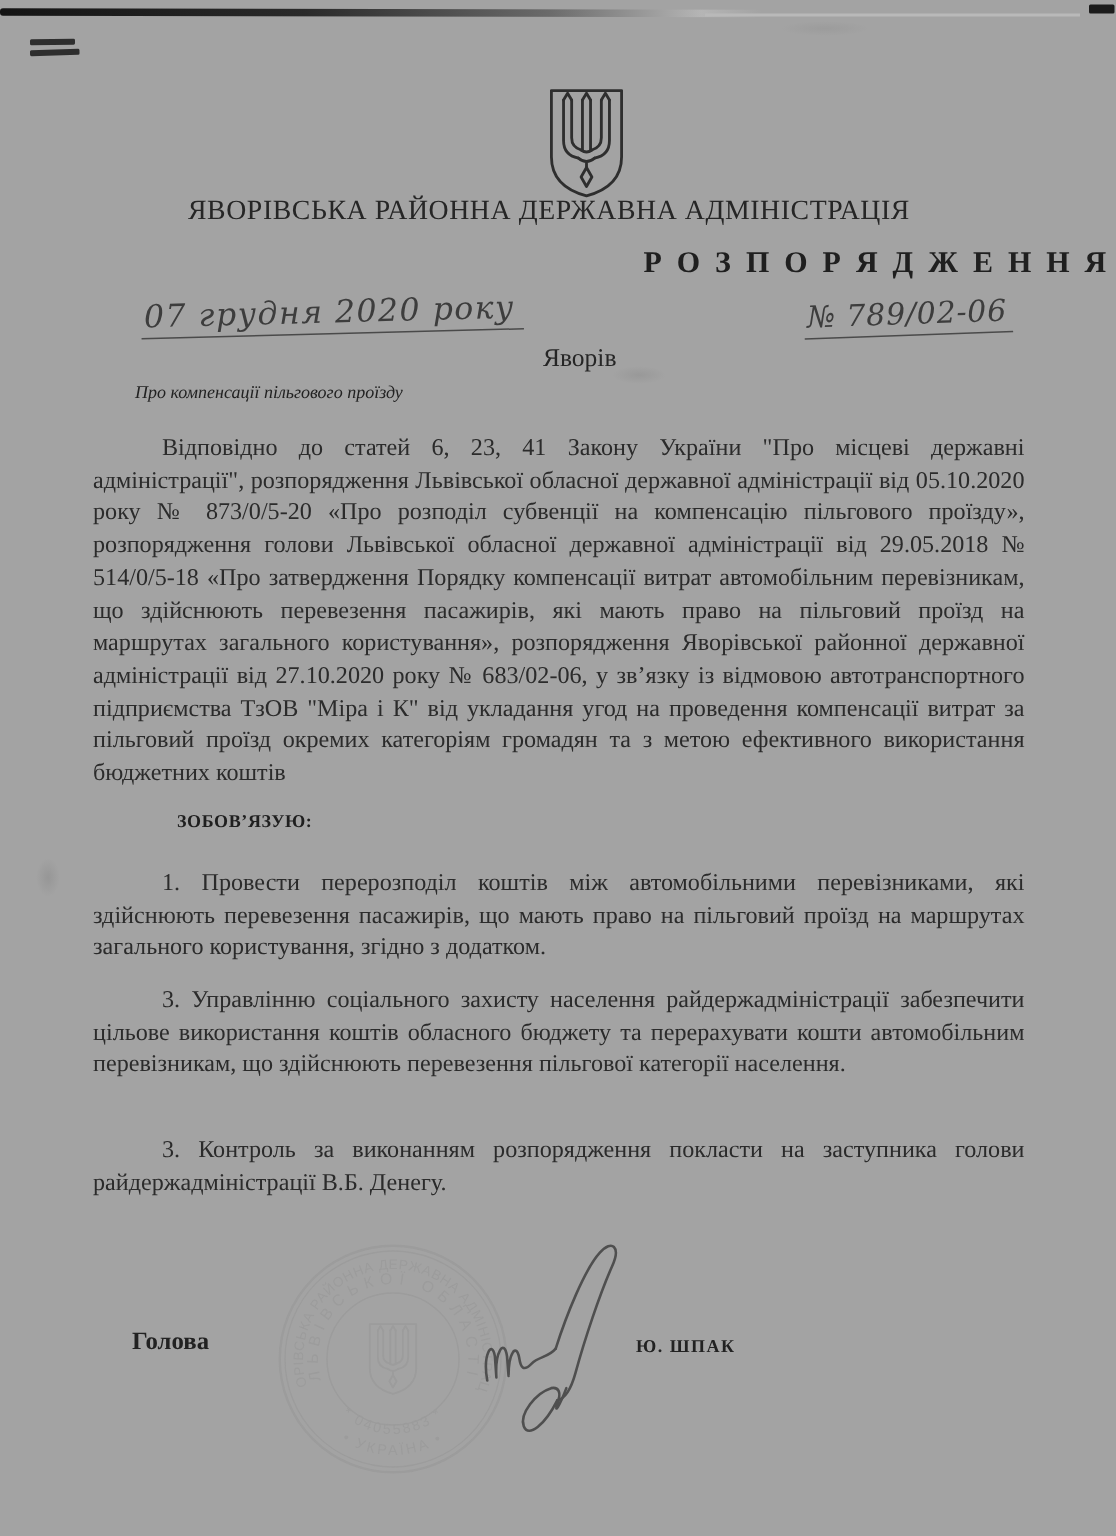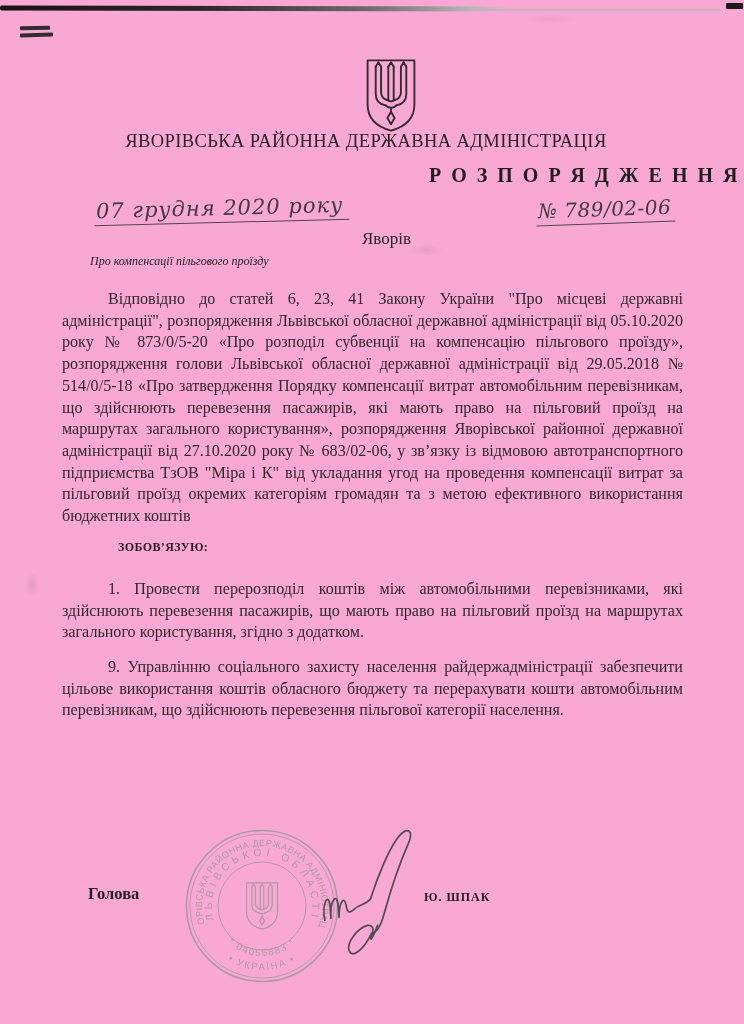--- a/index.html
+++ b/index.html
@@ -1,20 +1,20 @@
 <!DOCTYPE html>
 <html lang="uk"><head>
 <meta charset="utf-8">
 <style>
   html,body{margin:0;padding:0;background:#e8e8e8;}
   .page{
     position:relative;
     width:744px;height:1024px;
     margin:0 auto;
-    background:#f9a8d4;
+    background:#a3a3a3;
     overflow:hidden;
     font-family:"Liberation Serif", serif;
     color:#2b2b2b;
   }
   
   .scan-topline{
     position:absolute;left:0;top:6px;width:508px;height:5px;
     background:linear-gradient(to right,#141414 0%,#2a2a2a 40%,#6a6a6a 72%,#b5b5b5 92%,rgba(200,200,200,0));
     border-radius:2px;transform:rotate(0.12deg);
   }
@@ -134,21 +134,22 @@
   <div class="doc-type">Р О З П О Р Я Д Ж Е Н Н Я</div>
 
   <div class="handwriting hw-date">07 грудня 2020 року</div>
   <div class="place">Яворів</div>
   <div class="handwriting hw-number">№ 789/02-06</div>
 
   <div class="subject">Про компенсації пільгового проїзду</div>
   <div class="para preamble">Відповідно до статей 6, 23, 41 Закону України  "Про місцеві державні адміністрації", розпорядження Львівської обласної державної адміністрації від 05.10.2020 року № 873/0/5-20  «Про розподіл субвенції на компенсацію пільгового проїзду», розпорядження голови Львівської обласної державної адміністрації від 29.05.2018  № 514/0/5-18 «Про затвердження Порядку компенсації витрат автомобільним перевізникам, що здійснюють перевезення пасажирів, які мають право на пільговий проїзд на маршрутах загального користування», розпорядження Яворівської районної державної адміністрації від 27.10.2020 року № 683/02-06, у зв’язку із відмовою автотранспортного підприємства ТзОВ "Міра і К" від укладання угод на проведення компенсації витрат за пільговий проїзд окремих категоріям громадян та з метою ефективного використання бюджетних  коштів</div>
   <div class="order-heading">ЗОБОВ’ЯЗУЮ:</div>
   <div class="para item1">1. Провести перерозподіл коштів між автомобільними перевізниками, які здійснюють перевезення пасажирів, що мають право на пільговий проїзд на маршрутах загального користування, згідно з додатком.</div>
-  <div class="para item2">9. Управлінню соціального захисту населення райдержадміністрації забезпечити цільове використання коштів обласного бюджету та перерахувати кошти автомобільним перевізникам, що здійснюють перевезення пільгової категорії населення.</div>
+  <div class="para item2">3. Управлінню соціального захисту населення райдержадміністрації забезпечити цільове використання коштів обласного бюджету та перерахувати кошти автомобільним перевізникам, що здійснюють перевезення пільгової категорії населення.</div>
+  <div class="para item3">3. Контроль за виконанням розпорядження покласти на заступника голови райдержадміністрації В.Б. Денегу.</div>
 
   <div class="signer-title">Голова</div>
   <div class="signer-name">Ю. ШПАК</div>
 
   <svg class="seal" viewBox="0 0 156 156">
     <g stroke="#9b9b9b" fill="none">
       <circle cx="78" cy="78" r="75.5" stroke-width="1.6"></circle>
       <circle cx="78" cy="78" r="72" stroke-width="0.9"></circle>
       <circle cx="78" cy="78" r="44" stroke-width="1"></circle>
     </g>

